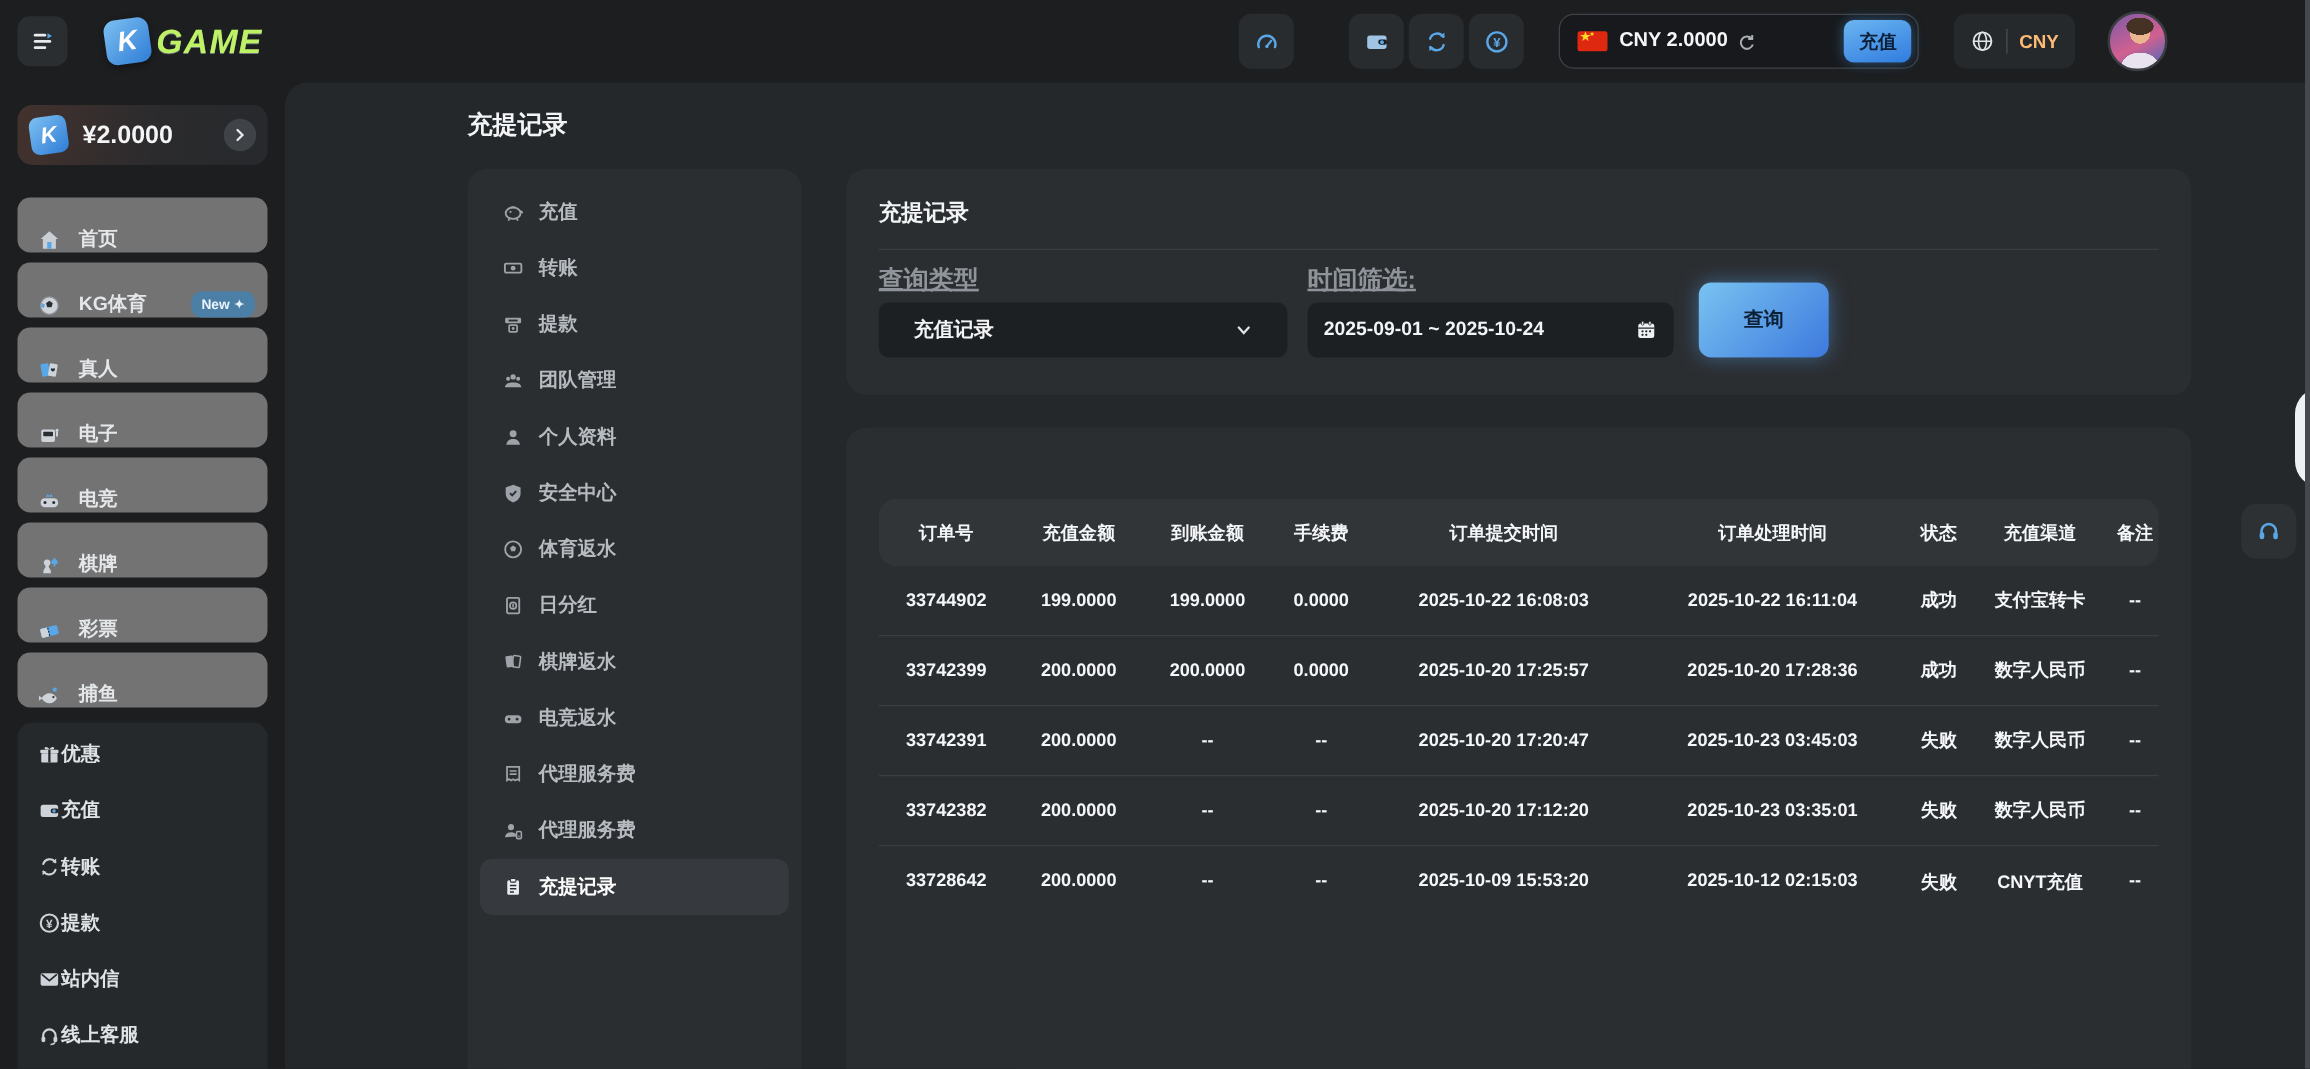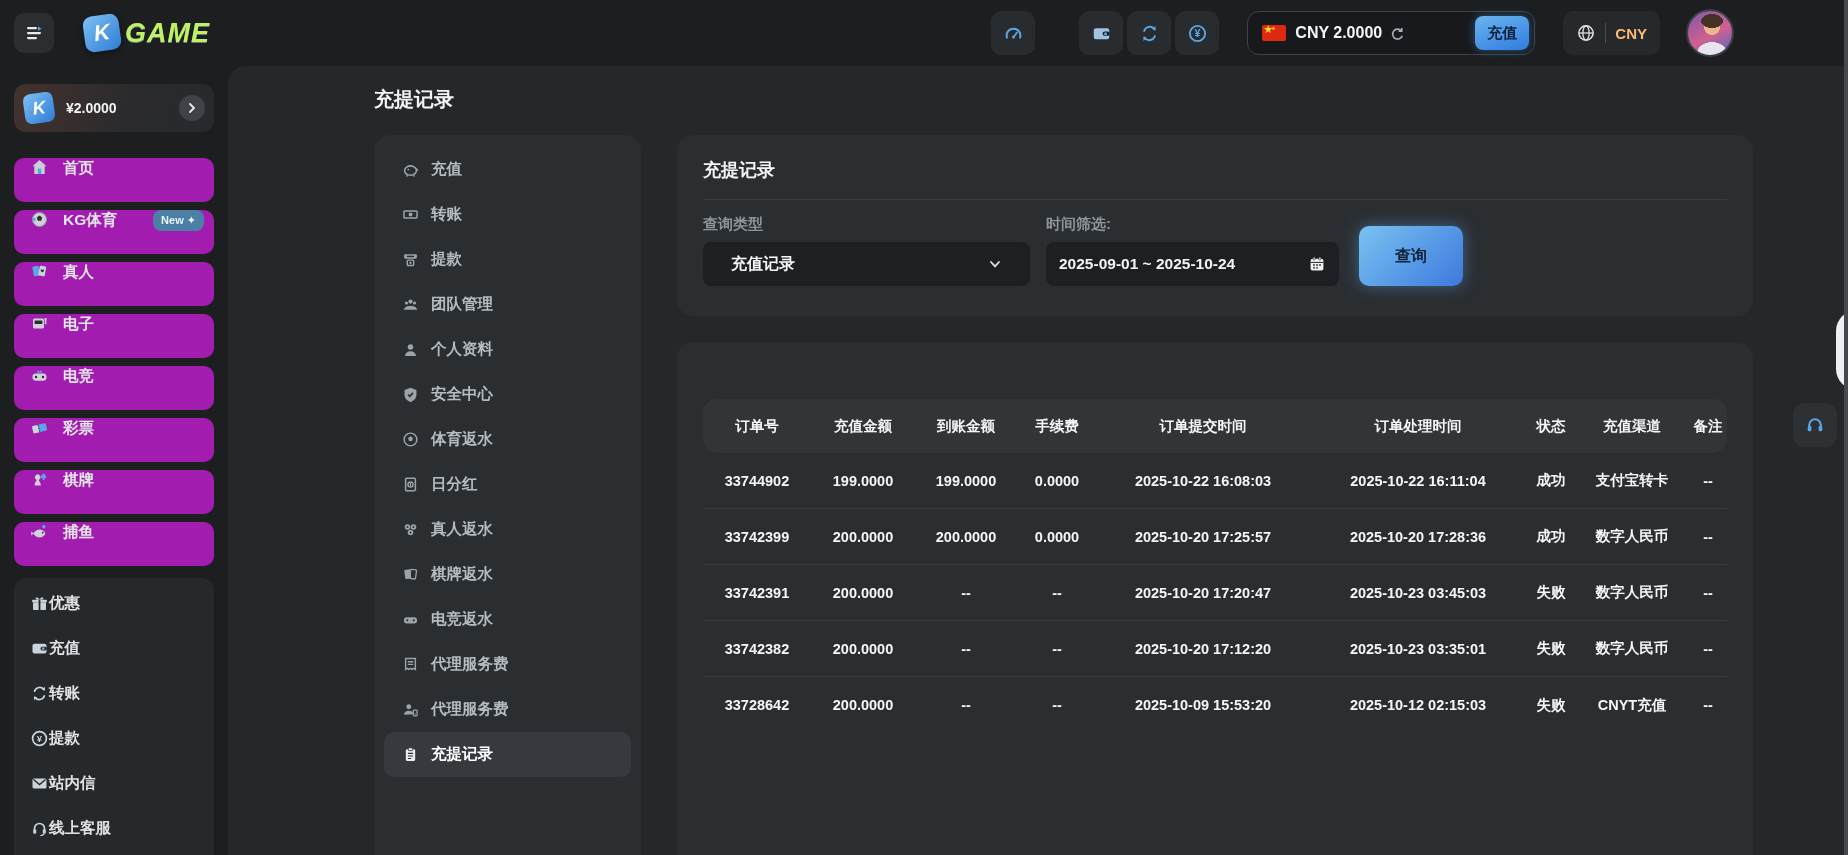--- a/index.html
+++ b/index.html
@@ -40,25 +40,25 @@
       radial-gradient(ellipse 11px 7px at 24px 10px, #453225 98%, transparent),
       radial-gradient(circle 8px at 24px 16px, #e9b68e 98%, transparent),
       radial-gradient(ellipse 15px 11px at 24px 42px, #e8e3ee 98%, transparent),
       linear-gradient(150deg,#7b5aa8,#d16090 55%,#3f6bc0);
   }
 
   
   .sidebar { position:absolute; top:66px; left:0; width:228px; bottom:0; padding:18px 14px 0; }
   .balance-card { height:48px; border-radius:12px; display:flex; align-items:center; padding:0 9px 0 10px; background:linear-gradient(100deg,#43322e,#2b2b2d 55%,#27292c); cursor:pointer; }
   .k-tile-sm { width:30px; height:30px; border-radius:7px; background:linear-gradient(140deg,#7dc0f2,#2e7cd6); transform:rotate(-8deg); display:flex; align-items:center; justify-content:center; font-weight:900; font-style:italic; font-size:18px; color:#fff; flex:none; }
-  .balance-amt { margin-left:12px; font-size:14px; font-weight:700; }
+  .balance-amt { margin-left:12px; font-size:20px; font-weight:700; }
   .balance-chev { margin-left:auto; width:26px; height:26px; border-radius:50%; background:#3f4347; display:flex; align-items:center; justify-content:center; }
 
   .group1 { margin-top:26px; }
-  .side-item { height:44px; border-radius:10px; background:#a21caf; display:flex; align-items:flex-start; padding:0 10px 0 16px; cursor:pointer; }
+  .side-item { height:44px; border-radius:10px; background:#737373; display:flex; align-items:flex-end; padding:0 10px 0 16px; cursor:pointer; }
   .side-item + .side-item { margin-top:8px; }
   .side-item .s-lbl { margin-left:14px; font-size:15.5px; font-weight:600; color:#e4e7e9; }
   .badge { margin-left:auto; background:#4c7fa6; color:#eaf4fb; font-size:11px; font-weight:700; padding:4px 8px; border-radius:8px; }
 
   .group2 { margin-top:12px; border-radius:12px; background:#26292c; padding:3px 0; height:300px; }
   .g2-item { height:45px; display:flex; align-items:center; padding:0 16px; cursor:pointer; }
   .g2-item .s-lbl { margin-left:0; font-size:15.5px; font-weight:600; color:#dfe3e6; }
 
   
   .main { position:absolute; left:228px; top:66px; right:0; bottom:0; background:#25282b; border-radius:18px 0 0 0; }
@@ -71,21 +71,21 @@
   .sm-item.active .m-lbl { color:#fff; font-weight:800; }
 
   .right-col { position:absolute; left:449px; top:69px; width:1076px; }
   .card { background:#2b2e31; border-radius:16px; }
 
   .filter-card { padding:22px 26px 30px; }
   .f-title { font-size:18px; font-weight:800; line-height:26px; }
   .f-div { height:1px; background:#3a3e41; margin-top:16px; }
   .f-row { display:flex; align-items:flex-end; margin-top:16px; }
   .f-group { display:flex; flex-direction:column; }
-  .f-label { font-size:15px; font-weight:600; color:#8e9499; margin-bottom:10px; line-height:16px; }
+  .f-label { font-size:20px; font-weight:600; color:#8e9499; margin-bottom:10px; line-height:16px;text-decoration:underline; }
   .select { width:327px; height:44px; background:#1d2023; border-radius:8px; display:flex; align-items:center; padding:0 28px; cursor:pointer; }
   .select .sel-val { font-size:16px; font-weight:800; }
   .select .chev { margin-left:auto; }
   .f-group2 { margin-left:16px; }
   .date-input { width:293px; height:44px; background:#1d2023; border-radius:8px; display:flex; align-items:center; padding:0 13px; cursor:pointer; }
   .date-input .date-val { font-size:15.5px; font-weight:800; white-space:nowrap; }
   .date-input .cal { margin-left:auto; }
   .search-btn { margin-left:20px; width:104px; height:60px; border-radius:10px; background:linear-gradient(135deg,#79c3f1,#3d79dd); color:#0d2136; font-size:16px; font-weight:800; display:flex; align-items:center; justify-content:center; cursor:pointer; box-shadow:0 0 16px rgba(86,156,230,.5); }
 
   .table-card { margin-top:26px; padding:57px 26px 0; height:540px; }
@@ -253,41 +253,41 @@
             <circle cx="6" cy="11" r="1.2" fill="#2b2e31"></circle>
             <circle cx="13" cy="11" r="1.2" fill="#2b2e31"></circle>
             <path fill="#5aa7e8" d="M6.6 6.4l1.5-2.2 1.4 1.5 1.4-1.5 1.5 2.2z"></path>
           </svg>
         </span>
       <span class="s-lbl">电竞</span>
     </div>
     <div class="side-item">
       <span>
           <svg width="19" height="19" viewBox="0 0 19 19">
+            <path fill="#cdd3d8" d="M6.8 15.5h-2.2c0-2.2.8-3.5 1.5-4.3.5-.6.5-1.3 0-1.8a2.7 2.7 0 1 1 3.2 0c-.5.5-.5 1.2 0 1.8.7.8 1.5 2.1 1.5 4.3H6.8z"></path>
+            <path fill="#5aa7e8" d="M13.6 3.2c1 1.3 2.6 2.1 2.6 3.6a1.7 1.7 0 0 1-2.1 1.6c.1.6.3 1 .7 1.5h-2.4c.4-.5.6-.9.7-1.5a1.7 1.7 0 0 1-2.1-1.6c0-1.5 1.6-2.3 2.6-3.6z"></path>
+          </svg>
+        </span>
+      <span class="s-lbl">棋牌</span>
+    </div>
+    <div class="side-item">
+      <span>
+          <svg width="19" height="19" viewBox="0 0 19 19">
             <g transform="rotate(-14 9.5 10)">
               <rect x="2.5" y="6.5" width="14" height="7.5" rx="1.2" fill="#5aa7e8"></rect>
               <rect x="2.5" y="6.5" width="6" height="7.5" rx="1.2" fill="#cdd3d8"></rect>
               <line x1="8.9" y1="7" x2="8.9" y2="13.6" stroke="#2b2e31" stroke-width="1" stroke-dasharray="1.4 1.2"></line>
             </g>
           </svg>
         </span>
       <span class="s-lbl">彩票</span>
     </div>
     <div class="side-item">
       <span>
           <svg width="19" height="19" viewBox="0 0 19 19">
-            <path fill="#cdd3d8" d="M6.8 15.5h-2.2c0-2.2.8-3.5 1.5-4.3.5-.6.5-1.3 0-1.8a2.7 2.7 0 1 1 3.2 0c-.5.5-.5 1.2 0 1.8.7.8 1.5 2.1 1.5 4.3H6.8z"></path>
-            <path fill="#5aa7e8" d="M13.6 3.2c1 1.3 2.6 2.1 2.6 3.6a1.7 1.7 0 0 1-2.1 1.6c.1.6.3 1 .7 1.5h-2.4c.4-.5.6-.9.7-1.5a1.7 1.7 0 0 1-2.1-1.6c0-1.5 1.6-2.3 2.6-3.6z"></path>
-          </svg>
-        </span>
-      <span class="s-lbl">棋牌</span>
-    </div>
-    <div class="side-item">
-      <span>
-          <svg width="19" height="19" viewBox="0 0 19 19">
             <path fill="#cdd3d8" d="M3.2 11.5c1.8-2.8 4-4 6.4-4s4.5 1.2 5.9 4c-1.4 2.8-3.4 4-5.9 4s-4.6-1.2-6.4-4z"></path>
             <path fill="#cdd3d8" d="M3.8 11.5 1.2 9.4v4.2z"></path>
             <circle cx="12.7" cy="10.6" r=".9" fill="#2b2e31"></circle>
             <circle cx="13.8" cy="4.7" r="1.7" fill="#5aa7e8"></circle>
           </svg>
         </span>
       <span class="s-lbl">捕鱼</span>
     </div>
   </div>
 
@@ -432,33 +432,20 @@
     </div>
     <div class="sm-item">
       <span>
           <svg width="17" height="17" viewBox="0 0 16 16">
             <rect x="3.4" y="2.2" width="9.2" height="11.6" rx="1" fill="none" stroke="#9da3a8" stroke-width="1.4"></rect>
             <circle cx="8" cy="8" r="2.4" fill="none" stroke="#9da3a8" stroke-width="1.3"></circle>
             <path d="M8 6.6v2.8" stroke="#9da3a8" stroke-width="1.2"></path>
           </svg>
         </span>
       <span class="m-lbl">日分红</span>
-    </div>
-    <div class="sm-item">
-      <span>
-          <svg width="17" height="17" viewBox="0 0 16 16">
-            <circle cx="5.2" cy="5.6" r="2.6" fill="#9da3a8"></circle>
-            <circle cx="10.8" cy="5.6" r="2.6" fill="#9da3a8"></circle>
-            <circle cx="8" cy="10.8" r="2.6" fill="#9da3a8"></circle>
-            <circle cx="5.2" cy="5.6" r=".9" fill="#2b2e31"></circle>
-            <circle cx="10.8" cy="5.6" r=".9" fill="#2b2e31"></circle>
-            <circle cx="8" cy="10.8" r=".9" fill="#2b2e31"></circle>
-          </svg>
-        </span>
-      <span class="m-lbl">真人返水</span>
     </div>
     <div class="sm-item">
       <span>
           <svg width="17" height="17" viewBox="0 0 16 16">
             <rect x="2.6" y="3.4" width="5.6" height="8.6" rx=".8" fill="#9da3a8" transform="rotate(-8 5.4 7.7)"></rect>
             <rect x="7.6" y="3.4" width="5.6" height="8.6" rx=".8" fill="none" stroke="#9da3a8" stroke-width="1.2" transform="rotate(8 10.4 7.7)"></rect>
           </svg>
         </span>
       <span class="m-lbl">棋牌返水</span>
     </div>

